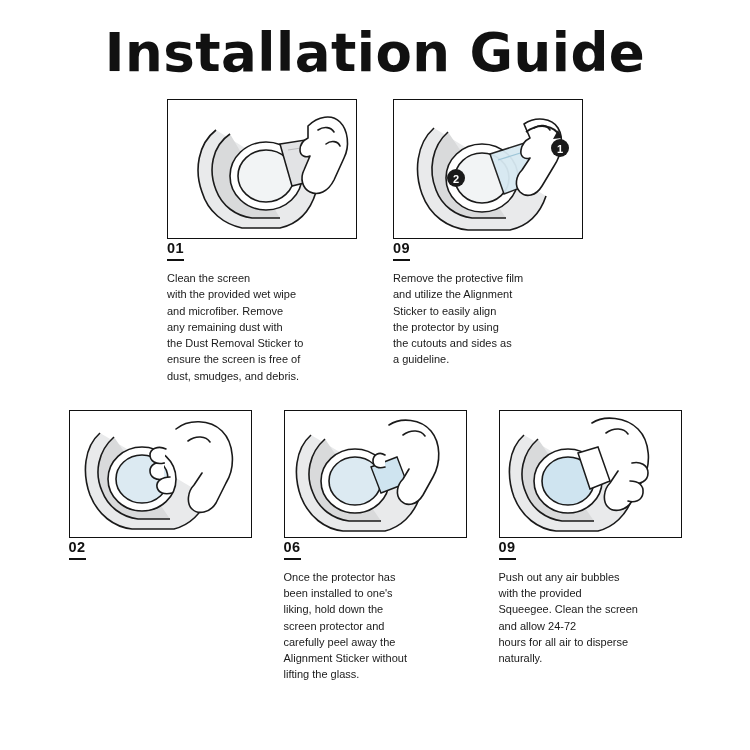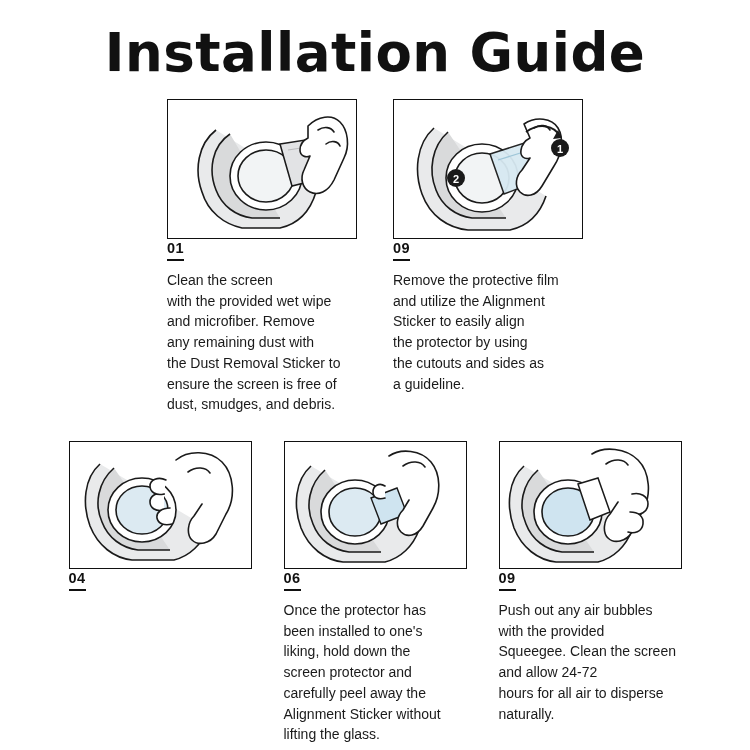--- a/index.html
+++ b/index.html
@@ -47,21 +47,21 @@
     font-weight: bold;
     color: #111;
     margin-top: 0;
     padding-bottom: 3px;
     display: inline-block;
     border-bottom: 2px solid #111;
     letter-spacing: 0.5px;
   }
   .step-text {
     margin-top: 9px;
-    font-size: 14px;
+    font-size: 11px;
     line-height: 1.48;
     color: #1a1a1a;
     white-space: pre-line;
   }
 
   
   .row2 {
     display: flex;
     justify-content: center;
     gap: 32px;
@@ -172,21 +172,21 @@
           <g fill="#ffffff" stroke="#1a1a1a" stroke-width="1.6" stroke-linejoin="round" stroke-linecap="round">
             <path d="M106 18 C118 8 140 8 152 20 C164 32 166 56 156 72 L146 92 C140 102 128 104 122 98
                      C116 92 118 80 124 74 L132 62"></path>
             <path d="M94 52 C86 50 80 54 80 60 C80 66 86 70 94 68"></path>
             <path d="M96 38 C88 34 80 38 80 44 C80 50 86 54 94 52"></path>
             <path d="M100 66 C92 66 86 70 87 76 C88 82 95 84 102 82"></path>
             <path d="M118 30 C126 24 136 25 140 31" fill="none"></path>
           </g>
         </svg>
       </div>
-      <div class="step-num">04</div>
+      <div class="step-num">02</div>
     </div>
 
     <div class="card-narrow">
       <div class="figure fig-narrow">
         <svg width="183" height="128" viewBox="0 0 183 128" aria-hidden="true">
           <g fill="none" stroke="#1a1a1a" stroke-width="1.6" stroke-linejoin="round">
             <path d="M26 24 C10 38 8 64 16 86 C24 106 40 118 58 120 L100 120 C116 116 128 104 134 88" fill="#e9eaeb"></path>
             <path d="M40 28 C24 42 20 64 28 82 C34 98 48 108 64 110 L96 110" fill="#d9dadb"></path>
             <ellipse cx="70" cy="70" rx="34" ry="32" fill="#ffffff"></ellipse>
             <ellipse cx="70" cy="70" rx="26" ry="24" fill="#dceaf2"></ellipse>

